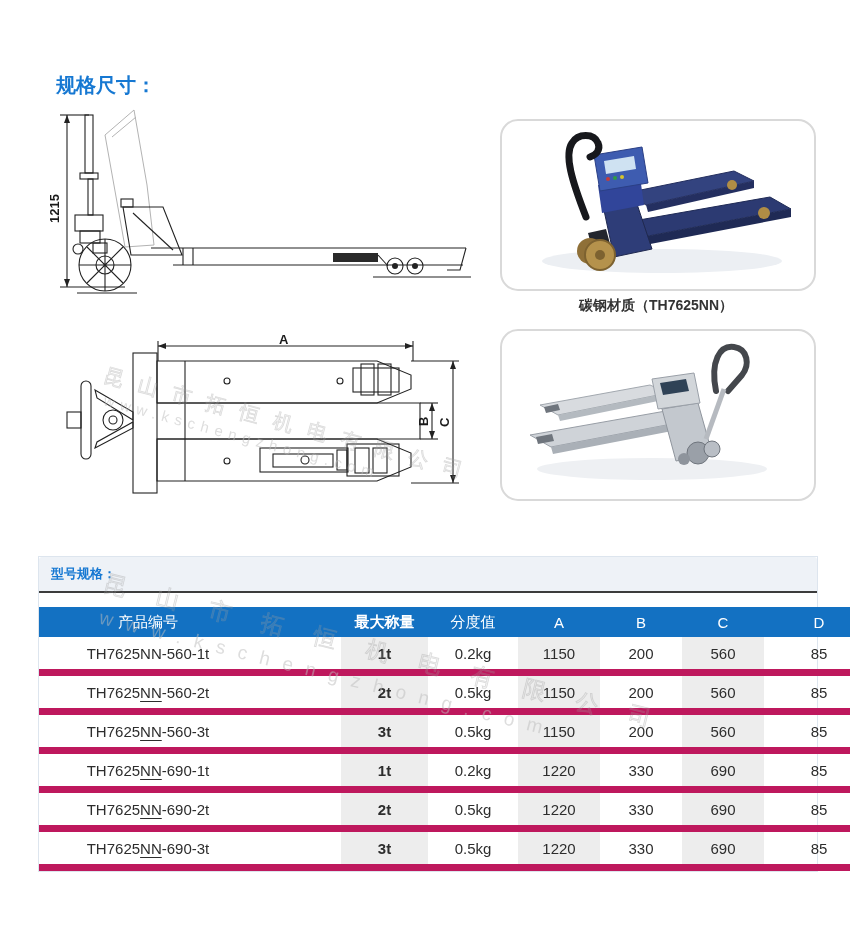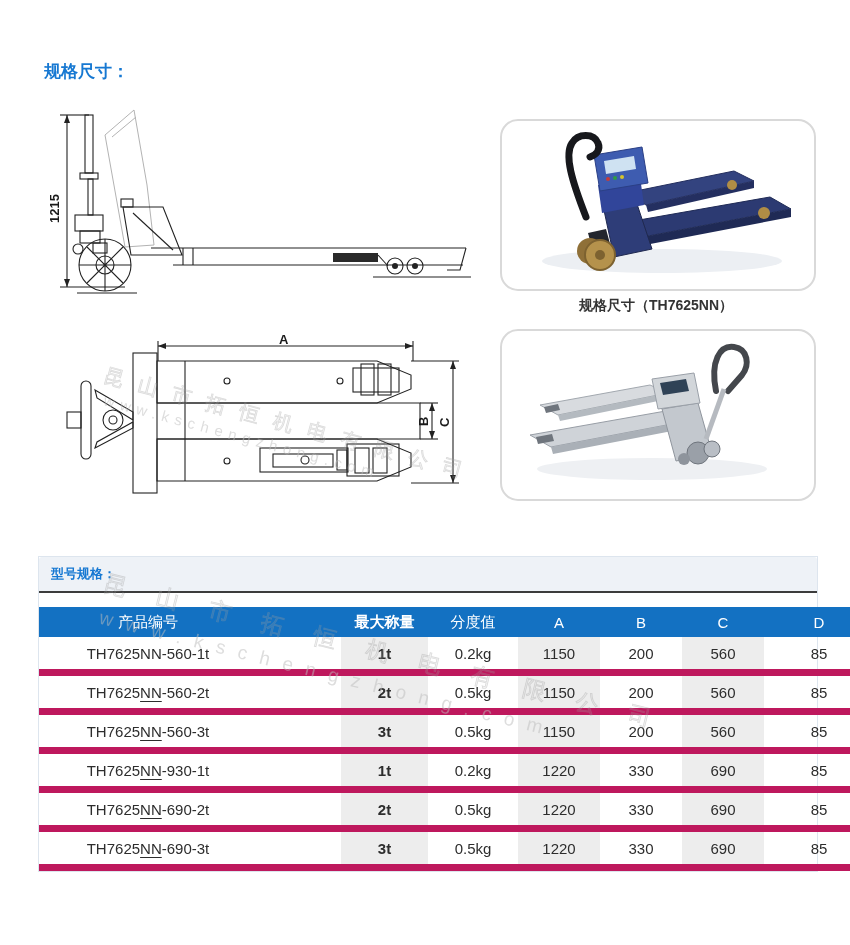--- a/index.html
+++ b/index.html
@@ -1,20 +1,20 @@
 <!DOCTYPE html>
 <html><head>
 <meta charset="utf-8">
 <style>
   html,body{margin:0;padding:0;background:#fff;}
   .page{position:relative;width:850px;height:945px;background:#ffffff;overflow:hidden;
         font-family:"Liberation Sans","DejaVu Sans",sans-serif;color:#2e2e2e;}
 
   
-  .sec-title{position:absolute;left:44px;top:60px;margin:0;font-size:17px;font-weight:bold;color:#1678d2;}
+  .sec-title{position:absolute;left:44px;top:60px;margin:12px;font-size:20px;font-weight:bold;color:#1678d2;}
 
   
   .side-view{position:absolute;left:33px;top:95px;}
   .top-view{position:absolute;left:55px;top:326px;}
   .tech{stroke:#222;fill:none;stroke-width:1.1;}
   .tech-light{stroke:#b3b3b3;fill:none;stroke-width:1;}
   .dimtxt{font-size:13px;font-weight:600;fill:#1a1a1a;font-family:"Liberation Sans","DejaVu Sans",sans-serif;}
 
   
   .card{position:absolute;width:312px;height:168px;border:2px solid #d9d9d9;border-radius:18px;
@@ -205,21 +205,21 @@
         <path d="M84,96 C70,60 62,34 70,22 C76,12 92,12 96,22 C99,29 94,34 88,36" stroke="#17181c" stroke-width="7" fill="none" stroke-linecap="round"></path>
       </g>
       <g>
         <polygon points="86,112 104,108 110,130 92,134" fill="#23262e"></polygon>
         <circle cx="88" cy="130" r="13" fill="#8f7038"></circle>
         <circle cx="98" cy="134" r="15" fill="#b5924c" stroke="#7d6230" stroke-width="2"></circle>
         <circle cx="98" cy="134" r="5" fill="#7d6230"></circle>
       </g>
     </svg>
   </div>
-  <div class="caption cap1">规格尺寸（TH7625NN）</div>
+  <div class="caption cap1">碳钢材质（TH7625NN）</div>
 
   <div class="card card2">
     <svg width="308" height="164" viewBox="0 0 308 164">
       <ellipse cx="150" cy="138" rx="115" ry="11" fill="#eef0f3"></ellipse>
       <g>
         <polygon points="38,74 148,54 166,62 56,84" fill="#d8dbdf" stroke="#a2a8af"></polygon>
         <polygon points="56,84 166,62 166,68 58,90" fill="#b4bac0"></polygon>
         <polygon points="28,104 175,78 196,88 49,116" fill="#cfd3d8" stroke="#989ea6"></polygon>
         <polygon points="49,116 196,88 196,95 51,123" fill="#aab0b7"></polygon>
         <polygon points="42,76 56,73 58,79 44,82" fill="#6f757d"></polygon>
@@ -282,21 +282,21 @@
           <tr>
             <td class="c1"><span>TH7625</span><span class="u">NN</span><span>-560-3t</span></td>
             <td class="c2 shade">3t</td>
             <td class="c3">0.5kg</td>
             <td class="c4 shade">1150</td>
             <td class="c5">200</td>
             <td class="c6 shade">560</td>
             <td class="c7">85</td>
           </tr>
           <tr>
-            <td class="c1"><span>TH7625</span><span class="u">NN</span><span>-930-1t</span></td>
+            <td class="c1"><span>TH7625</span><span class="u">NN</span><span>-690-1t</span></td>
             <td class="c2 shade">1t</td>
             <td class="c3">0.2kg</td>
             <td class="c4 shade">1220</td>
             <td class="c5">330</td>
             <td class="c6 shade">690</td>
             <td class="c7">85</td>
           </tr>
           <tr>
             <td class="c1"><span>TH7625</span><span class="u">NN</span><span>-690-2t</span></td>
             <td class="c2 shade">2t</td>

